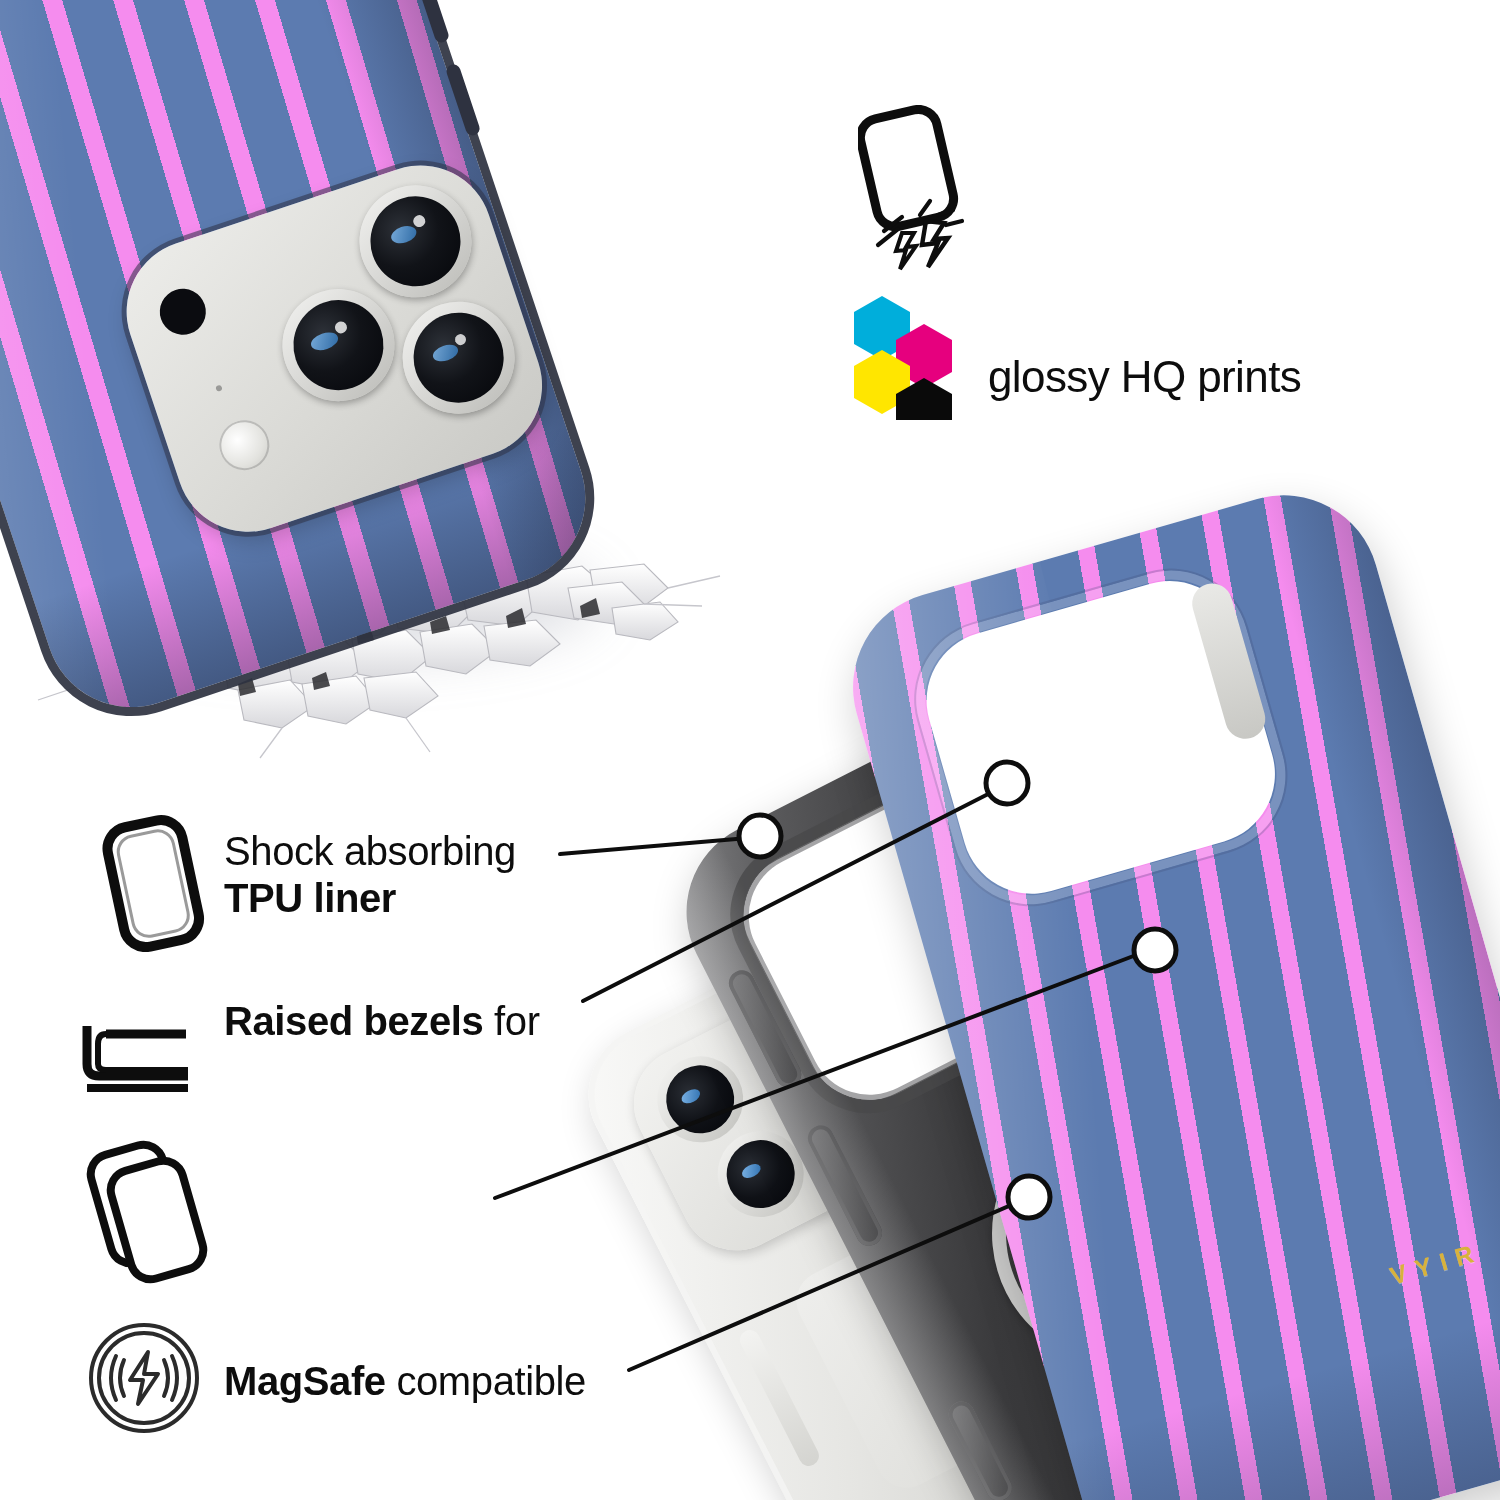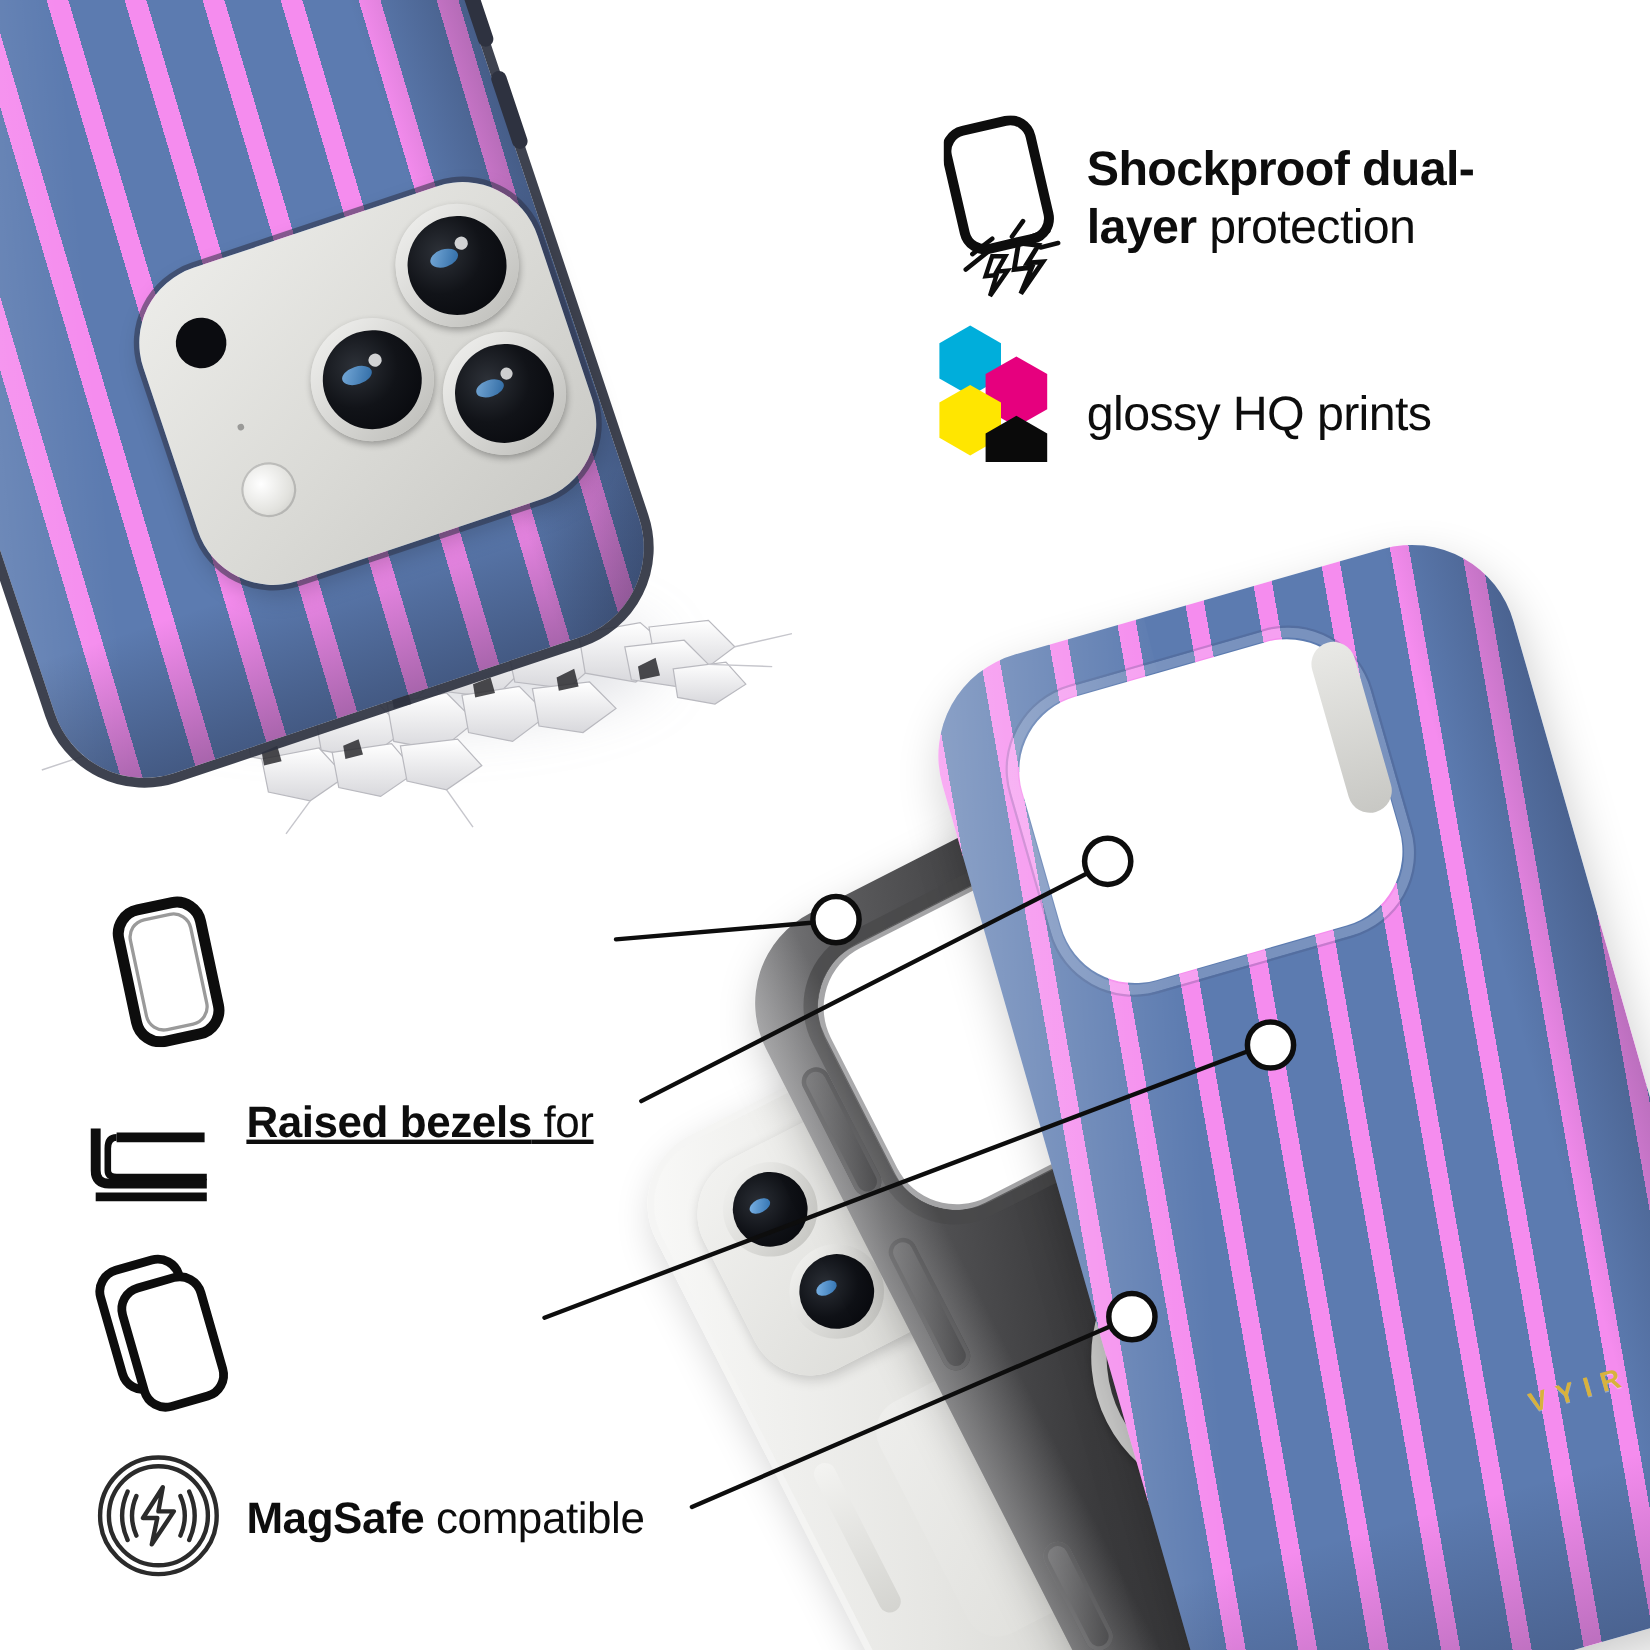--- a/index.html
+++ b/index.html
@@ -189,24 +189,20 @@
         <line x1="20" y1="140" x2="40" y2="124"></line>
         <line x1="62" y1="110" x2="72" y2="96"></line>
         <line x1="80" y1="110" x2="95" y2="105"></line>
         <line x1="88" y1="120" x2="104" y2="116"></line>
       </g>
       <path d="M44 128 L56 128 L48 142 L58 141 L42 164 L48 145 L38 146 Z" fill="none" stroke="#0d0d0d" stroke-width="4"></path>
       <path d="M68 116 L86 118 L76 134 L90 133 L70 162 L80 138 L64 140 Z" fill="none" stroke="#0d0d0d" stroke-width="4.4"></path>
     </svg>
   </div>
 
-  <div class="abs feat-text tr-text" style="left:988px; top:128px; width:430px;">
-    <span class="b">Shockproof dual-</span><br>
-    <span class="b">layer</span><span class="n"> protection</span>
-  </div>
 
   <div class="hexwrap" style="left:852px; top:292px; width:128px; height:128px;">
     <svg width="128" height="128" viewBox="0 0 128 128">
       <g>
         <polygon points="30,4 58,20 58,52 30,68 2,52 2,20" fill="#00AEDB"></polygon>
         <polygon points="72,32 100,48 100,80 72,96 44,80 44,48" fill="#E6007E"></polygon>
         <polygon points="30,58 58,74 58,106 30,122 2,106 2,74" fill="#FFE600"></polygon>
         <polygon points="72,86 100,102 100,134 72,150 44,134 44,102" fill="#0A0A0A"></polygon>
       </g>
     </svg>
@@ -339,32 +335,36 @@
   </svg>
 
   <div class="icon-box" style="left:95px; top:812px; width:122px; height:140px;">
     <svg width="122" height="140" viewBox="0 0 122 140">
       <g transform="rotate(-12 61 70)">
         <rect x="20" y="10" width="76" height="122" rx="22" ry="22" fill="#ffffff" stroke="#0d0d0d" stroke-width="10"></rect>
         <rect x="30" y="20" width="56" height="102" rx="16" ry="16" fill="none" stroke="#9a9a9a" stroke-width="3"></rect>
       </g>
     </svg>
   </div>
+  <div class="abs feat-text" style="left:224px; top:828px; width:360px;">
+    <span class="n">Shock absorbing</span><br>
+    <span class="b">TPU liner</span>
+  </div>
 
   <div class="icon-box" style="left:76px; top:1012px; width:130px; height:90px;">
     <svg width="130" height="90" viewBox="0 0 130 90">
       <g fill="none" stroke="#0d0d0d" stroke-width="9" stroke-linecap="butt">
         <path d="M11 14 L11 52 Q11 64 23 64 L112 64"></path>
         <path d="M30 22 L110 22"></path>
         <path d="M30 22 Q22 22 22 32 L22 52 Q22 58 30 58 L112 58" stroke-width="6"></path>
         <path d="M11 76 L112 76" stroke-width="8"></path>
       </g>
     </svg>
   </div>
-  <div class="abs feat-text" style="left:224px; top:998px; width:380px;text-decoration:underline;">
+  <div class="abs feat-text" style="left:224px; top:998px; width:380px;">
     <span class="b">Raised bezels</span><span class="n"> for</span><br>
   </div>
 
   <div class="icon-box" style="left:86px; top:1138px; width:130px; height:150px;">
     <svg width="130" height="150" viewBox="0 0 130 150">
       <g fill="#ffffff" stroke="#0d0d0d" stroke-width="8">
         <rect x="14" y="10" width="74" height="112" rx="20" ry="20" transform="rotate(-16 51 66)"></rect>
         <rect x="34" y="26" width="74" height="112" rx="20" ry="20" transform="rotate(-16 71 82)"></rect>
       </g>
     </svg>

